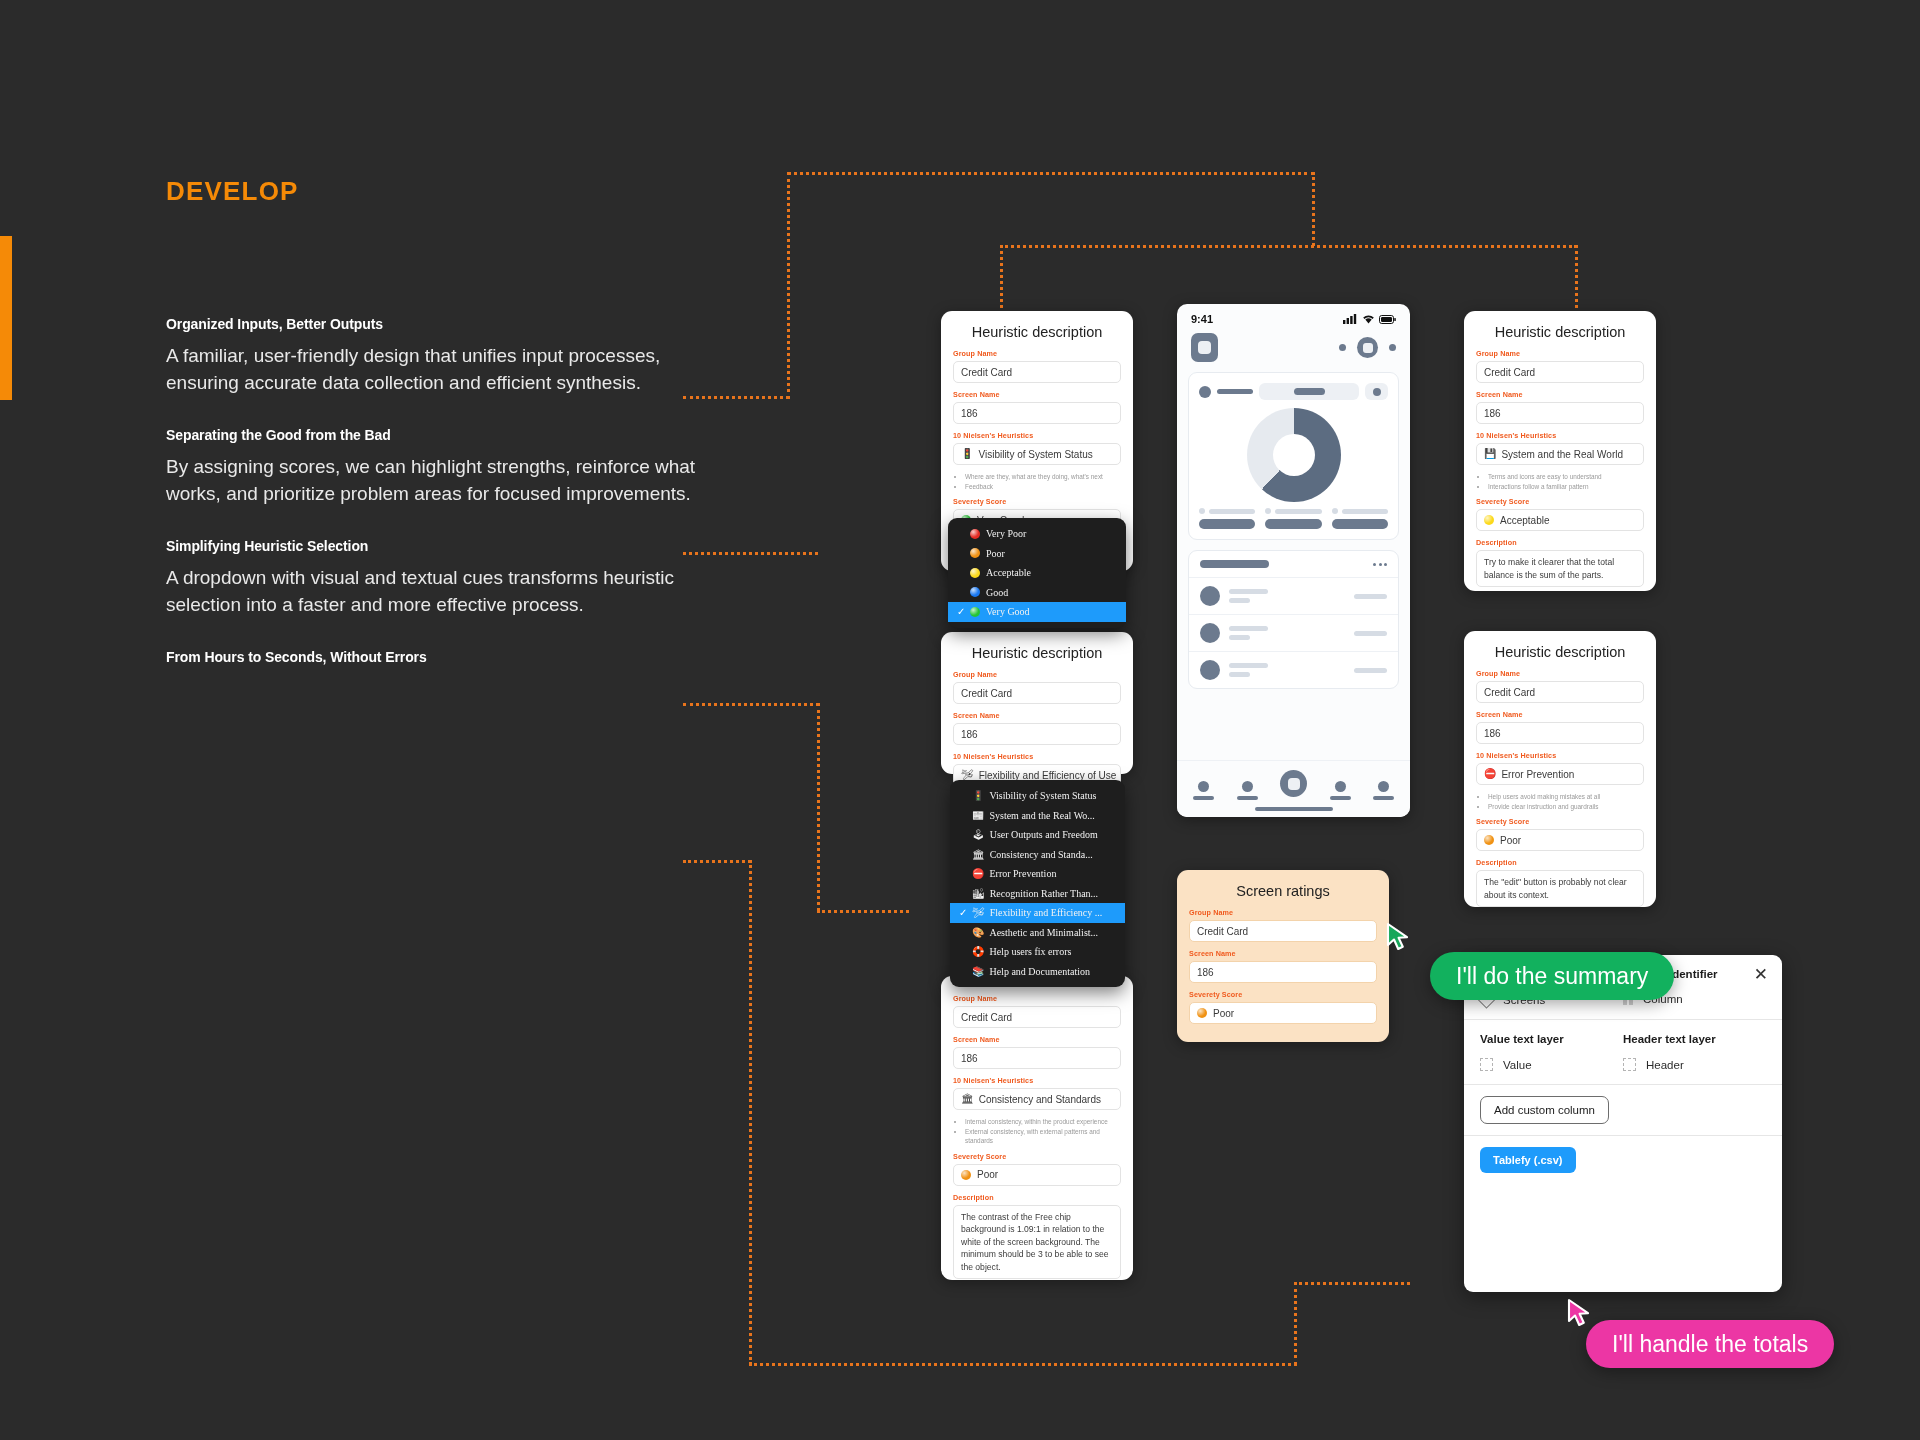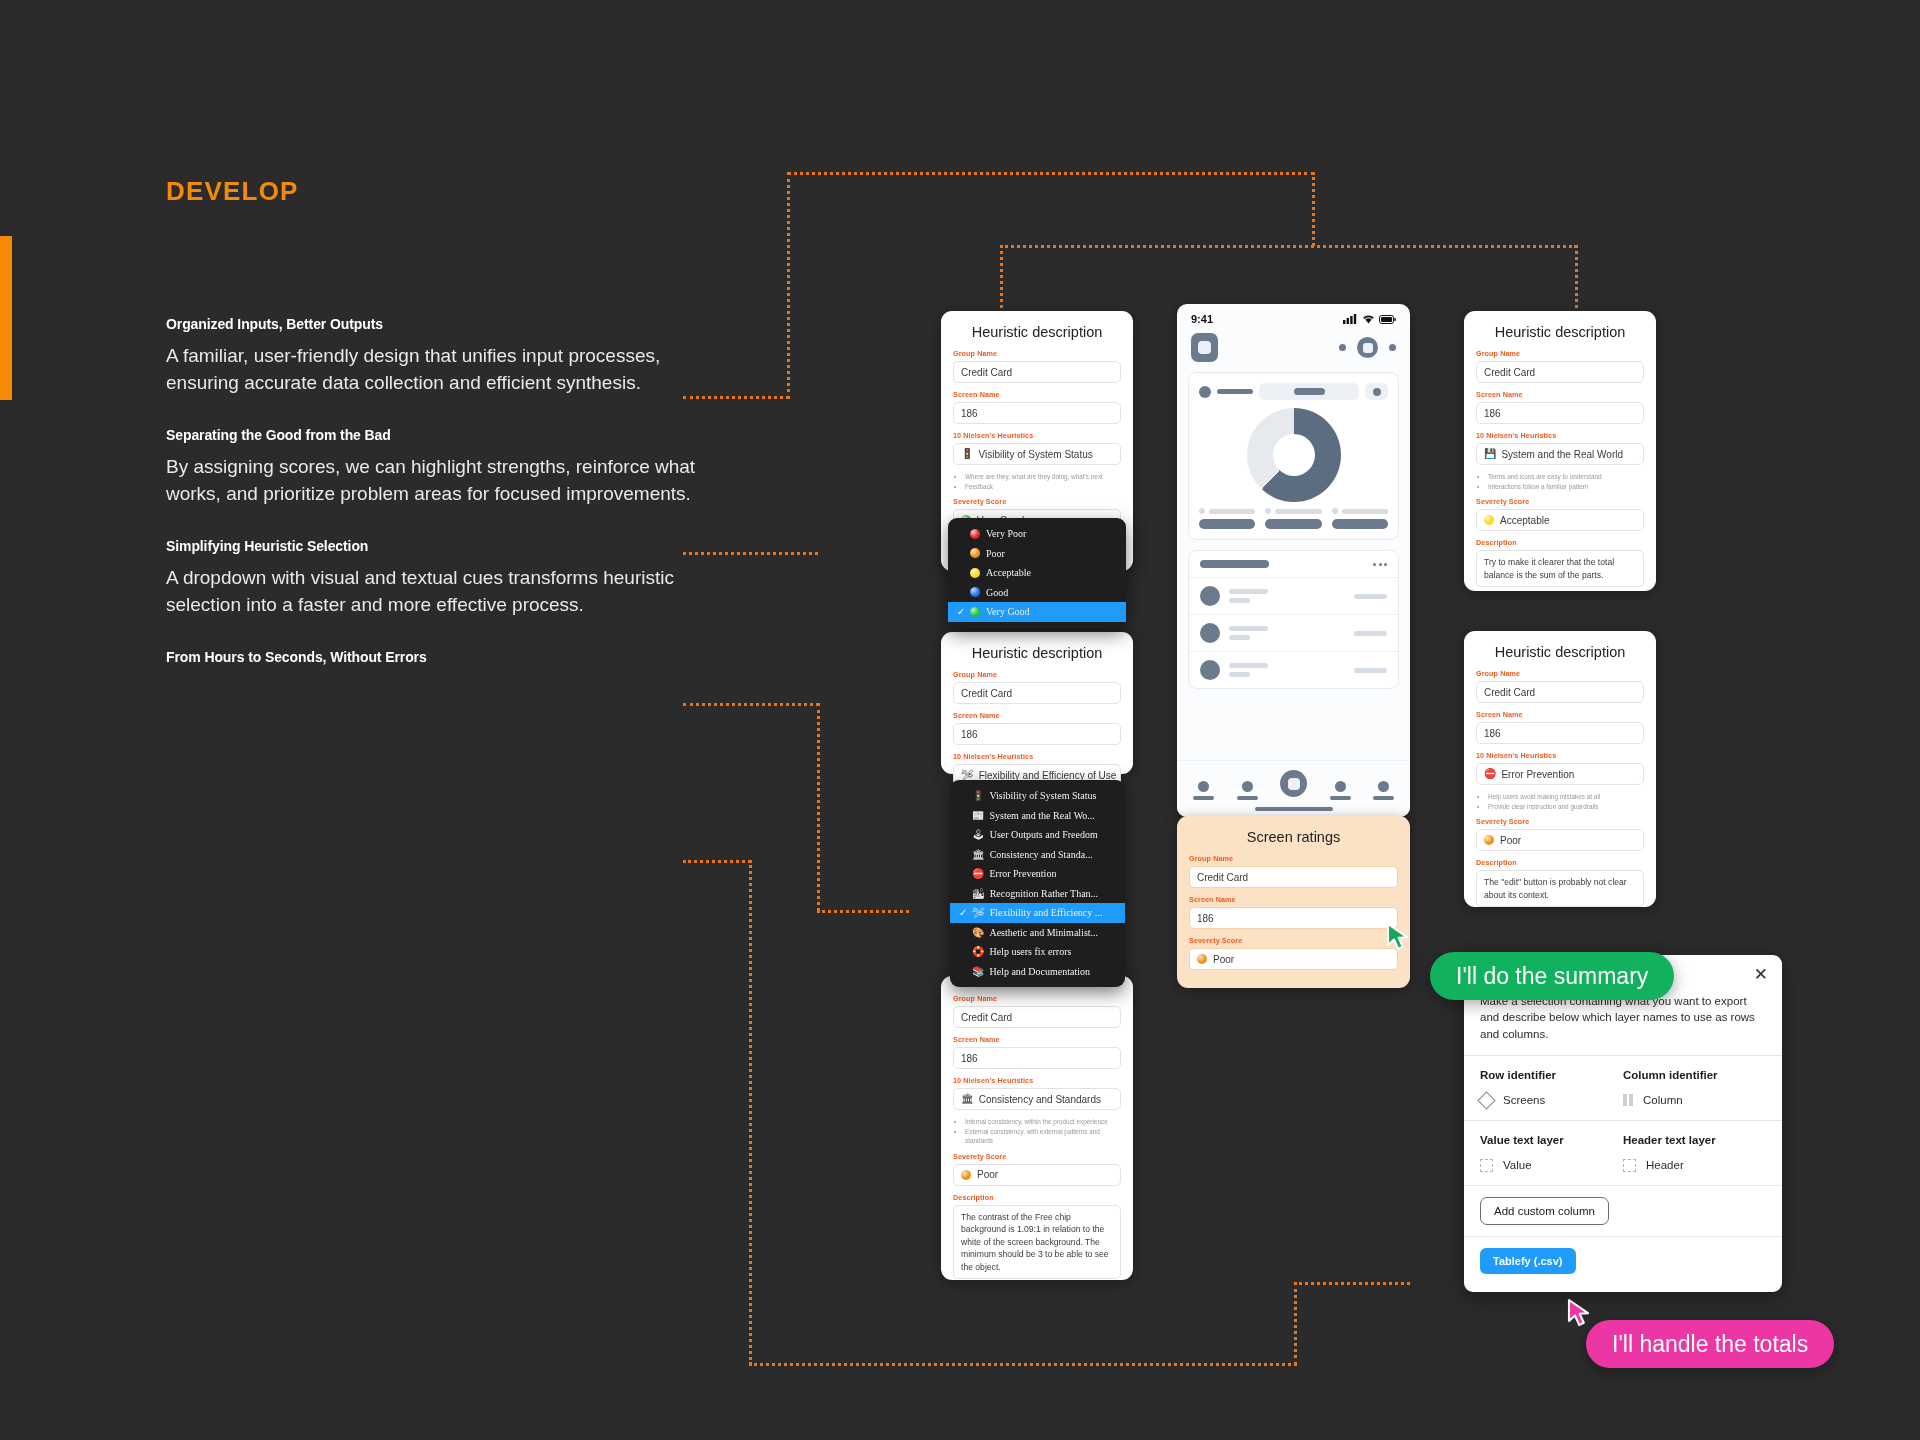--- a/index.html
+++ b/index.html
@@ -517,21 +517,21 @@
     <div class="fld">
       <span class="dot" style="background-color:#F09214;"></span>
       <span>Poor</span>
     </div>
     <div class="fld-label">Description</div>
     <div class="desc-box">
       <span>The "edit" button is probably not clear about its context.</span>
     </div>
   </div>
 
-  <div class="card card-peach" style="left:1177px; top:816px; width:233px; height:172px;">
+  <div class="card card-peach" style="left:1177px; top:870px; width:212px; height:172px;">
     <div class="card-title">Screen ratings</div>
     <div class="fld-label">Group Name</div>
     <div class="fld">
       <span>Credit Card</span>
     </div>
     <div class="fld-label">Screen Name</div>
     <div class="fld">
       <span>186</span>
     </div>
     <div class="fld-label">Severety Score</div>
@@ -541,23 +541,20 @@
     </div>
   </div>
 
   <svg class="cursor" width="26" height="30" viewBox="0 0 26 30" style="left:1386px; top:922px;">
     <path d="M2 2 L2 23 L8 17.5 L12.2 27 L16.8 24.8 L12.6 15.8 L21 15.2 Z" fill="#17A75A" stroke="#fff" stroke-width="2.1" stroke-linejoin="round"></path>
   </svg>
 
   <div class="tablefy" style="left:1464px; top:955px; width:318px; height:337px;">
     <div class="tf-close">✕</div>
 
-    <div class="tf-sec" style="padding-top:38px;">
-      <div class="tf-intro">Make a selection containing what you want to export and describe below which layer names to use as rows and columns.</div>
-    </div>
 
     <div class="tf-sec tf-grid">
       <div class="tf-col">
         <div class="tf-h">Row identifier</div>
         <div class="tf-v">
           <span class="ico-diamond"></span>
           <span>Screens</span>
         </div>
       </div>
       <div class="tf-col">

